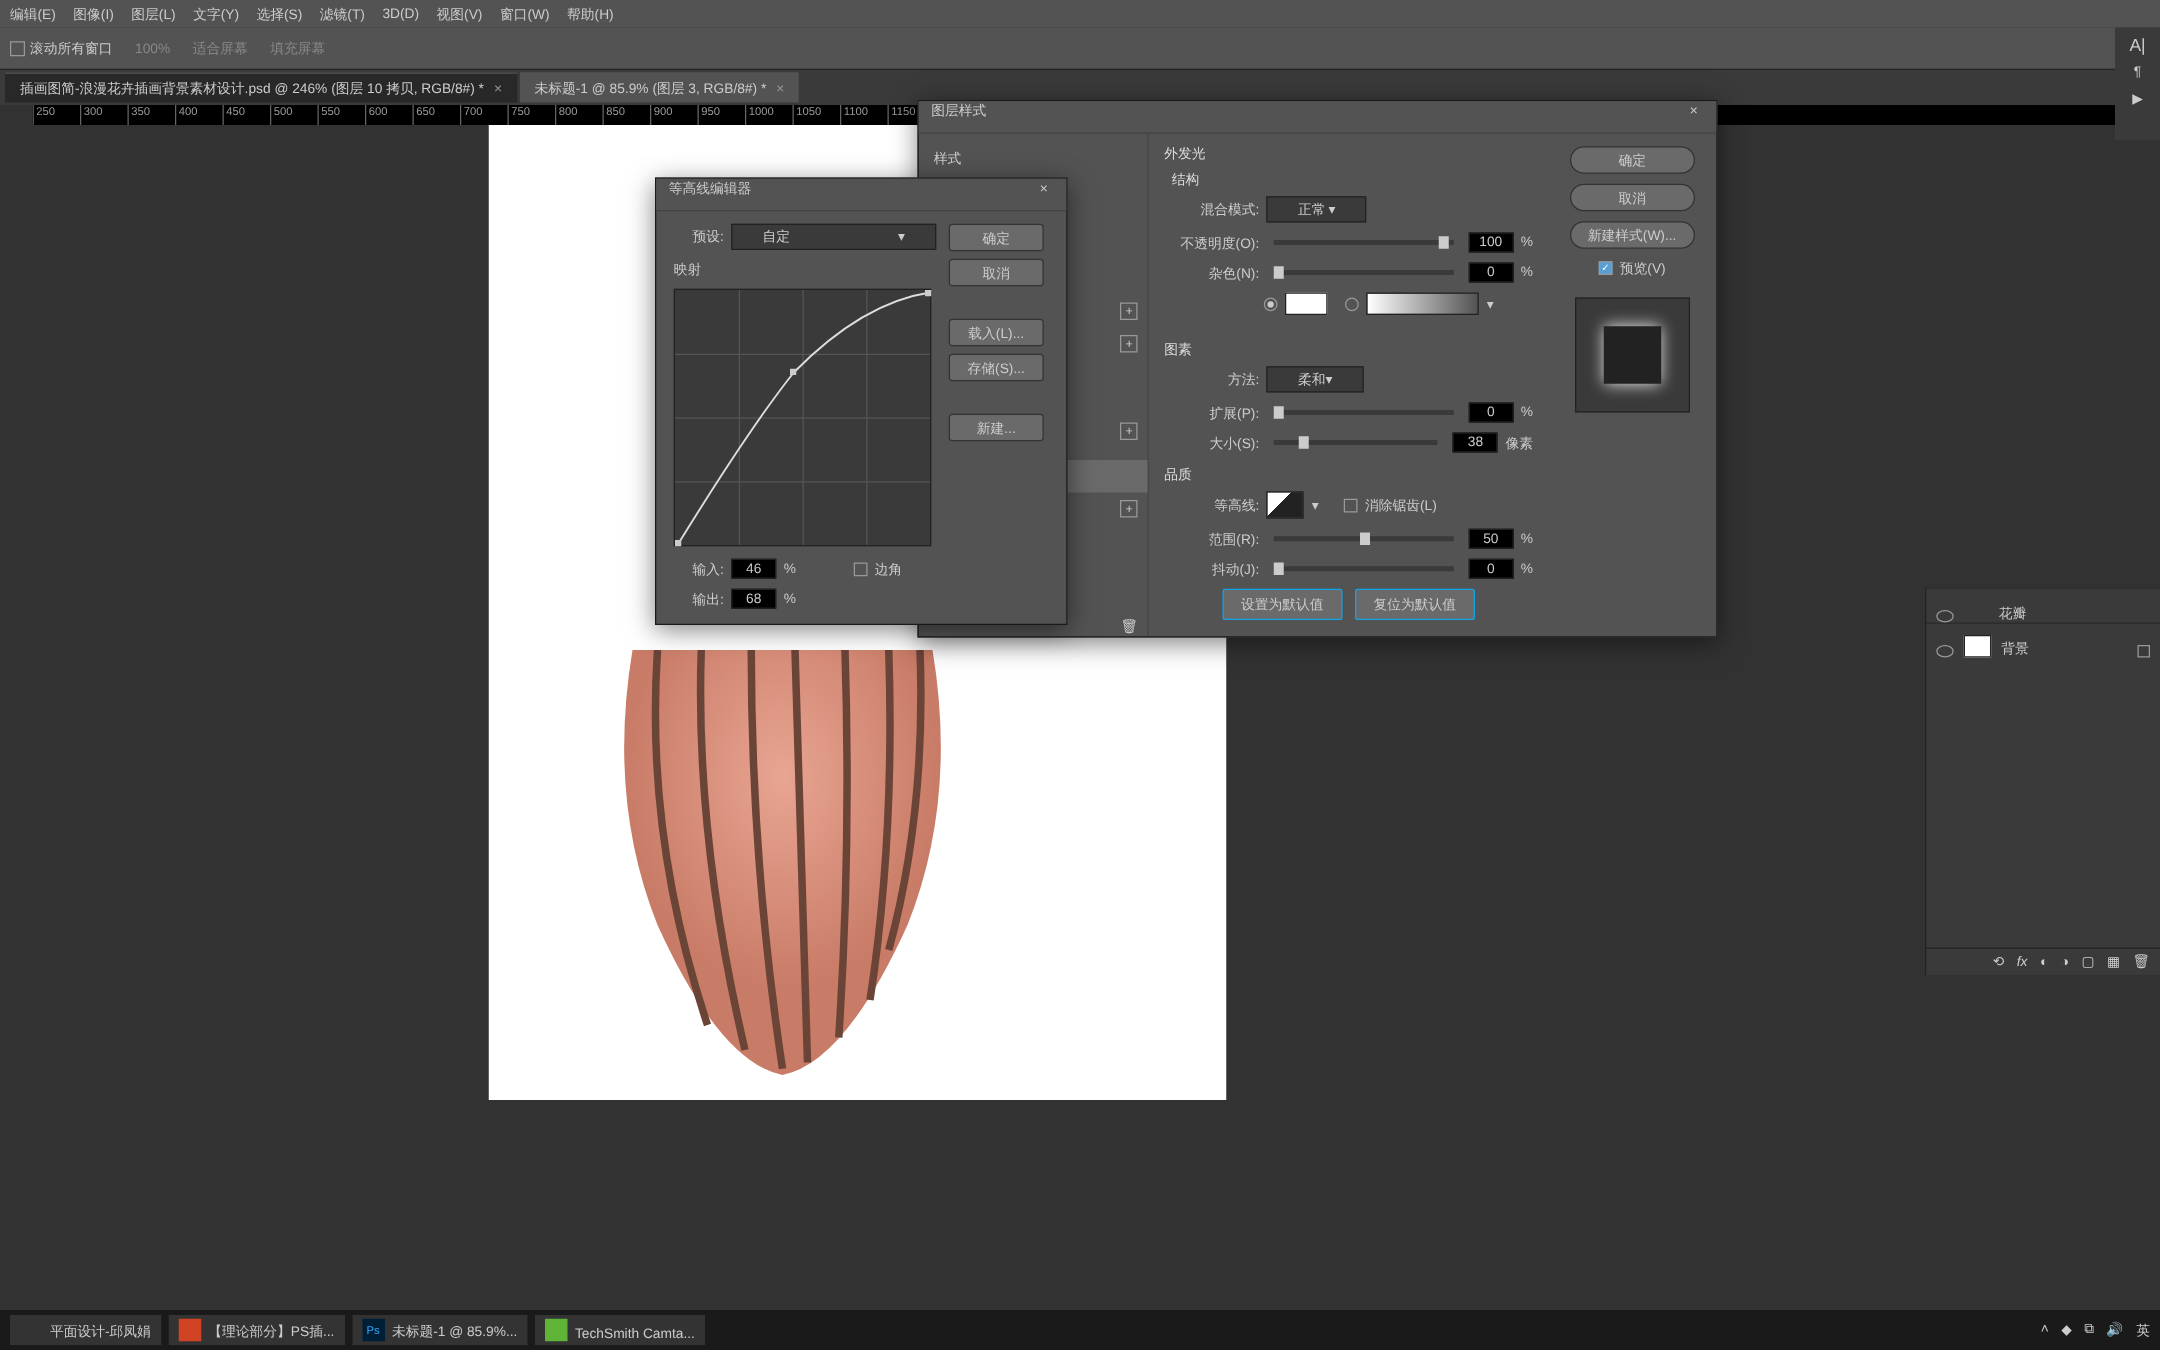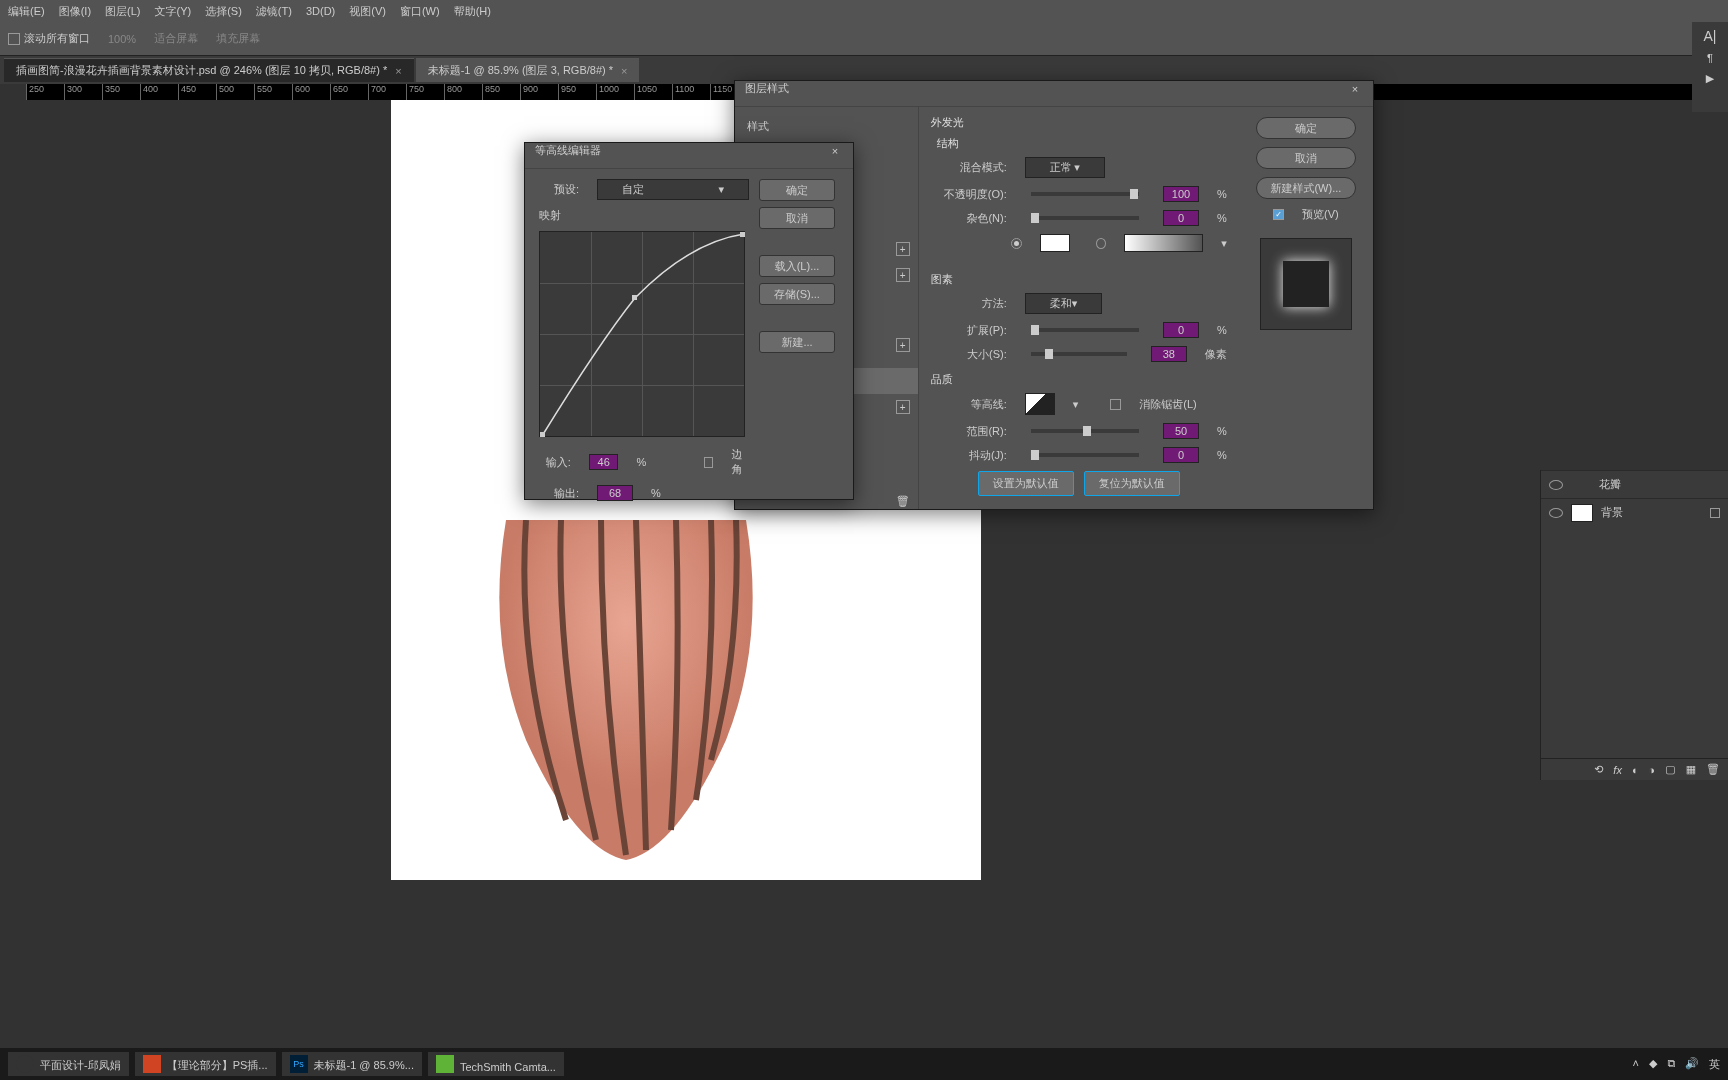--- a/index.html
+++ b/index.html
@@ -25,26 +25,26 @@
 .close-x{width:16px;height:16px;display:flex;align-items:center;justify-content:center;cursor:pointer}
 
 .ls-dialog{left:734px;top:80px;width:640px;height:430px}
 .ls-body{display:flex;height:calc(100% - 26px)}
 .ls-col1{width:185px;border-right:1px solid #444;padding:6px 0}
 .ls-style-hdr{padding:6px 12px}
 .ls-row{height:26px;display:flex;align-items:center;justify-content:flex-end;padding-right:8px}
 .plus-btn{width:14px;height:14px;border:1px solid #999;display:flex;align-items:center;justify-content:center;font-size:10px}
 .ls-col2{width:320px;padding:8px 12px}
 .sect-lbl{margin-bottom:6px;color:#ddd}
-.frow{display:flex;align-items:center;margin-bottom:8px;gap:18px}
+.frow{display:flex;align-items:center;margin-bottom:8px;gap:6px}
 .flab{width:76px;text-align:right}
 .sel{background:#3a3a3a;border:1px solid #222;padding:2px 24px;min-width:80px;display:flex;justify-content:space-between;align-items:center}
 .slider{flex:1;height:4px;background:#3a3a3a;position:relative;margin:0 6px}
 .slider .thumb{position:absolute;width:8px;height:10px;background:#ccc;top:-3px}
-.num{width:36px;background:#701a75;border:1px solid #222;text-align:center;padding:1px}
+.num{width:36px;background:#000000;border:1px solid #222;text-align:center;padding:1px}
 .radio{width:11px;height:11px;border:1px solid #999;border-radius:50%}
 .radio.on::after{content:"";display:block;width:5px;height:5px;background:#ccc;border-radius:50%;margin:2px}
 .swatch{width:34px;height:18px;background:#fff;border:1px solid #222}
 .grad-sw{width:90px;height:18px;background:linear-gradient(90deg,#fff,rgba(255,255,255,0));border:1px solid #222}
 .contour-sw{width:30px;height:22px;background:linear-gradient(135deg,#fff 0%,#fff 40%,#222 40%);border:1px solid #222}
 .chkbox{width:11px;height:11px;border:1px solid #999}
 .chkbox.on{background:#5a9fd4}
 .chkbox.on::after{content:"✓";font-size:8px;color:#fff;display:block;text-align:center;line-height:9px}
 .btn-gray{background:#6a6a6a;border:1px solid #0ea5e9;padding:4px 14px;border-radius:2px}
 .ls-col3{width:135px;padding:10px 8px;display:flex;flex-direction:column;gap:8px;align-items:center}
@@ -52,21 +52,21 @@
 .preview-box{width:92px;height:92px;border:1px solid #222;background:#3a3a3a;display:flex;align-items:center;justify-content:center}
 .preview-box .sq{width:46px;height:46px;background:#222;box-shadow:0 0 12px rgba(255,255,255,.9)}
 
 .ce-dialog{left:524px;top:142px;width:330px;height:358px}
 .ce-body{padding:10px 14px;display:flex;gap:10px}
 .ce-left{width:210px}
 .curve-box{width:206px;height:206px;background:#3a3a3a;border:1px solid #222;margin-top:8px;position:relative}
 .grid-line{position:absolute;background:#555}
 .btn-pill-s{background:#6a6a6a;border:1px solid #333;width:76px;height:22px;border-radius:3px;display:flex;align-items:center;justify-content:center;margin-bottom:6px}
 .layerpanel{position:absolute;right:0;top:470px;width:188px;height:310px;background:#3a3a3a;border-left:1px solid #222}
-.lp-row{height:28px;display:flex;align-items:center;padding:0 8px;gap:8px;border-top:1px solid #2a2a2a}
+.lp-row{height:28px;display:flex;align-items:flex-end;padding:0 8px;gap:8px;border-top:1px solid #2a2a2a}
 .eye{width:14px;height:10px;border:1px solid #999;border-radius:50%}
 .thumb-sq{width:22px;height:18px;background:#fff;border:1px solid #222}
 .lock{width:10px;height:10px;border:1px solid #999}
 .taskbar{position:absolute;bottom:0;left:0;right:0;height:32px;background:#1a1a1a;display:flex;align-items:center;padding:0 8px;gap:6px}
 .tbitem{display:flex;align-items:flex-end;gap:6px;padding:3px 8px;background:#333}
 .tbico{width:18px;height:18px;background:#555}
 .tray{margin-left:auto;display:flex;gap:10px;color:#ccc}
 .right-strip{position:absolute;right:0;top:22px;width:36px;height:90px;background:#3a3a3a;display:flex;flex-direction:column;align-items:center;gap:8px;padding-top:6px}
 </style>
 </head>

